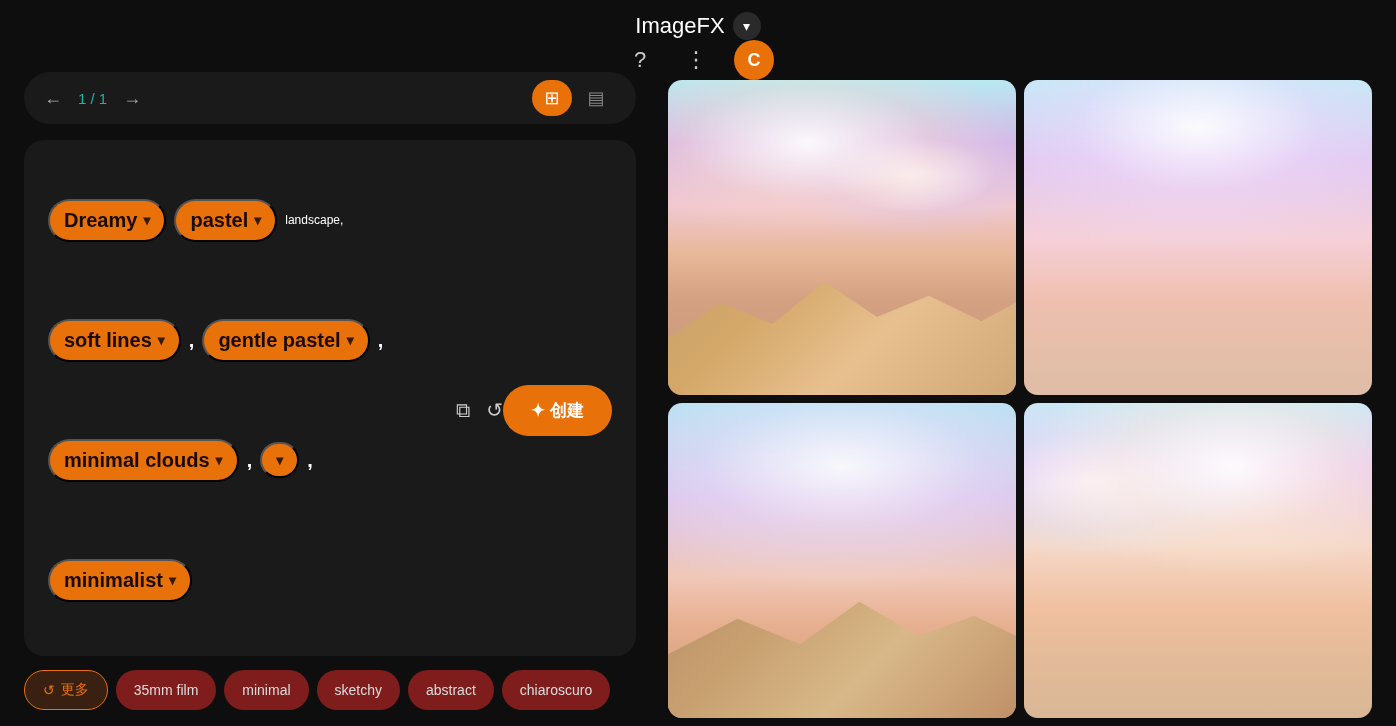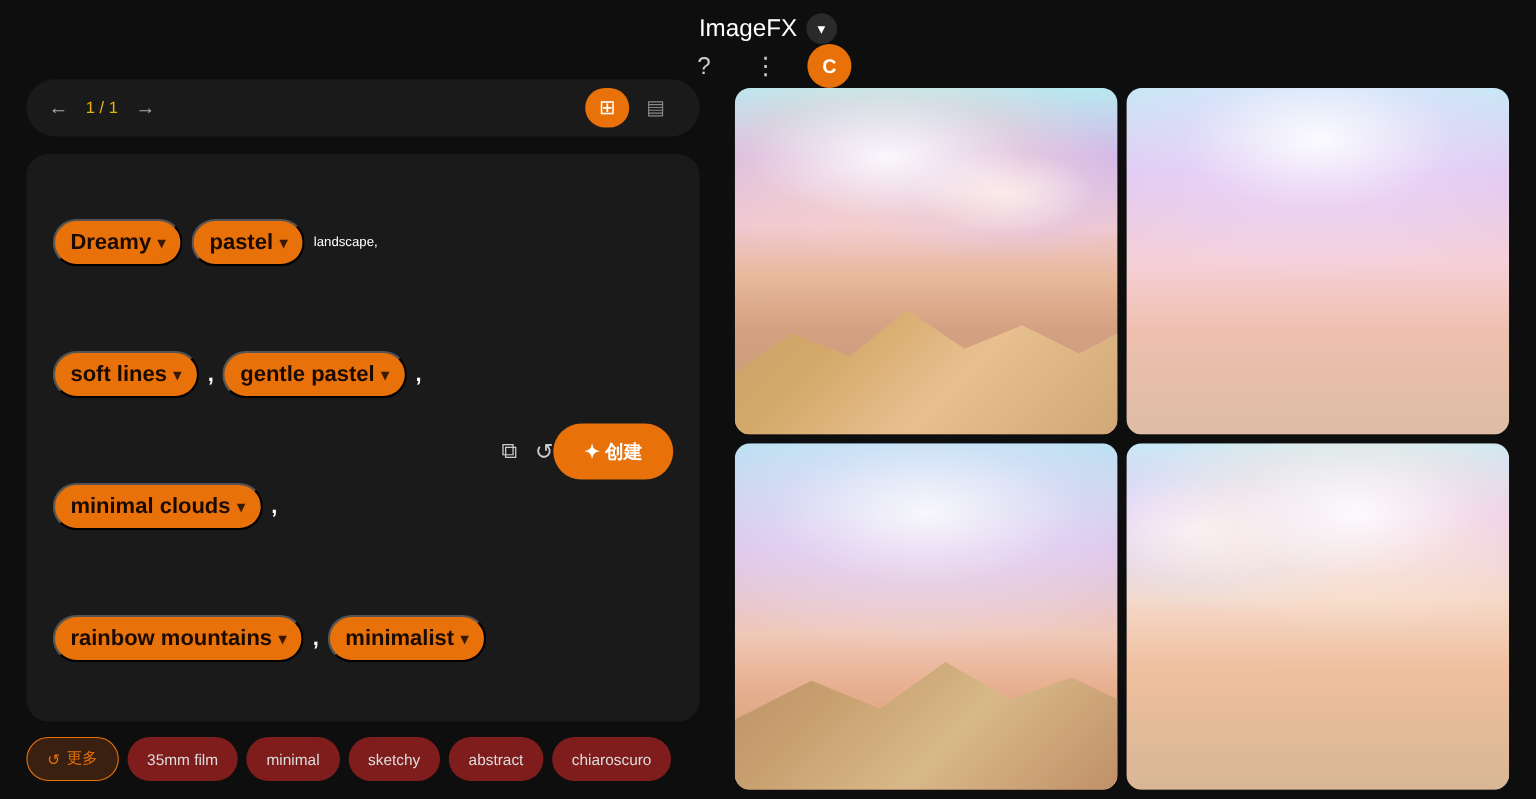--- a/index.html
+++ b/index.html
@@ -105,21 +105,21 @@
       gap: 16px;
     }
     .nav-arrow {
       color: #aaa;
       font-size: 18px;
       cursor: pointer;
       background: none;
       border: none;
     }
     .page-num {
-      color: #eab308;
+      color: #14b8a6;
       font-size: 15px;
     }
     .view-toggle {
       display: flex;
       gap: 4px;
     }
     .view-btn {
       width: 40px;
       height: 36px;
       border-radius: 50px;
@@ -387,21 +387,20 @@
         </button>
         <span class="separator">,</span>
 
         <button class="tag">
           <span>minimal clouds</span>
           <span class="chevron">▾</span>
         </button>
         <span class="separator">,</span>
 
         <button class="tag">
-          <span>rainbow mountains</span>
           <span class="chevron">▾</span>
         </button>
         <span class="separator">,</span>
         <button class="tag">
           <span>minimalist</span>
           <span class="chevron">▾</span>
         </button>
       </div>
 
       <div class="action-row">

